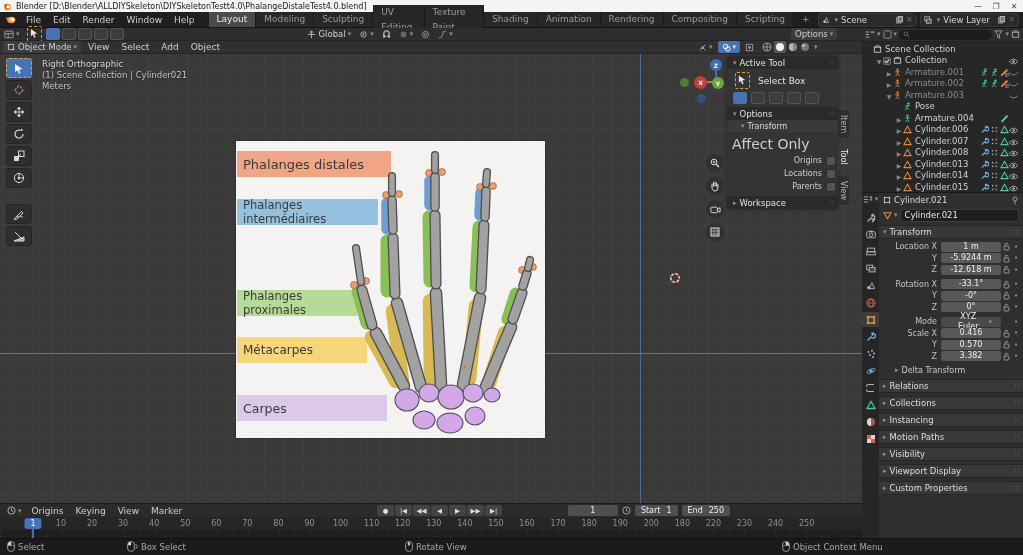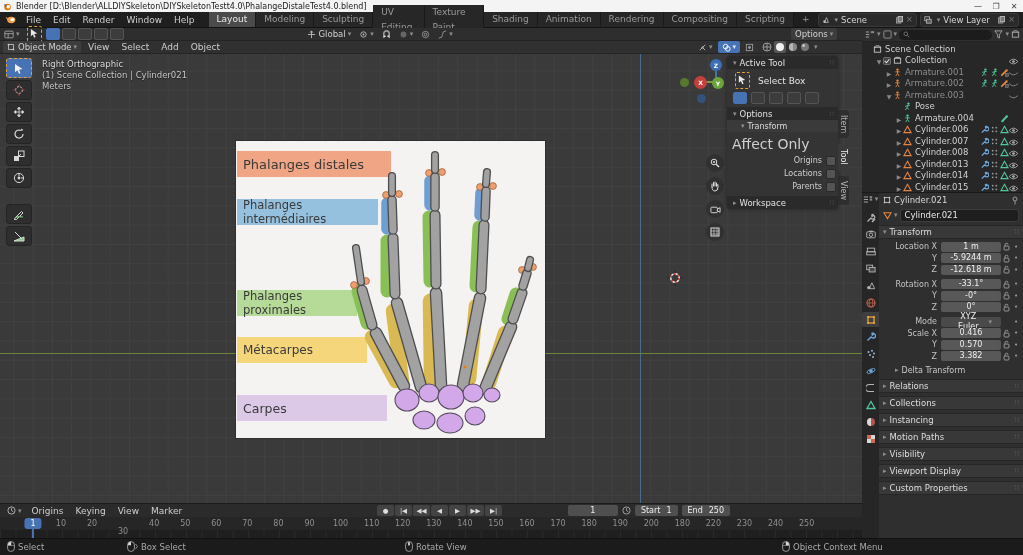--- a/index.html
+++ b/index.html
@@ -1390,21 +1390,21 @@
       <span>End</span>
         <span>250</span>
     </span>
   </span>
 </div>
 <div id="tl-ruler" class="abs">
   <div id="tl-sub"></div>
   <div id="ticks">
       <span class="tick" style="left: 60.963px;">10</span>
       <span class="tick" style="left: 92.033px;">20</span>
-      <span class="tick" style="left: 123.103px; margin-top: 8px;">30</span>
+      <span class="tick" style="left: 123.103px;">30</span>
       <span class="tick" style="left: 154.173px;">40</span>
       <span class="tick" style="left: 185.243px;">50</span>
       <span class="tick" style="left: 216.313px;">60</span>
       <span class="tick" style="left: 247.383px;">70</span>
       <span class="tick" style="left: 278.453px;">80</span>
       <span class="tick" style="left: 309.523px;">90</span>
       <span class="tick" style="left: 340.593px;">100</span>
       <span class="tick" style="left: 371.663px;">110</span>
       <span class="tick" style="left: 402.733px;">120</span>
       <span class="tick" style="left: 433.803px;">130</span>

